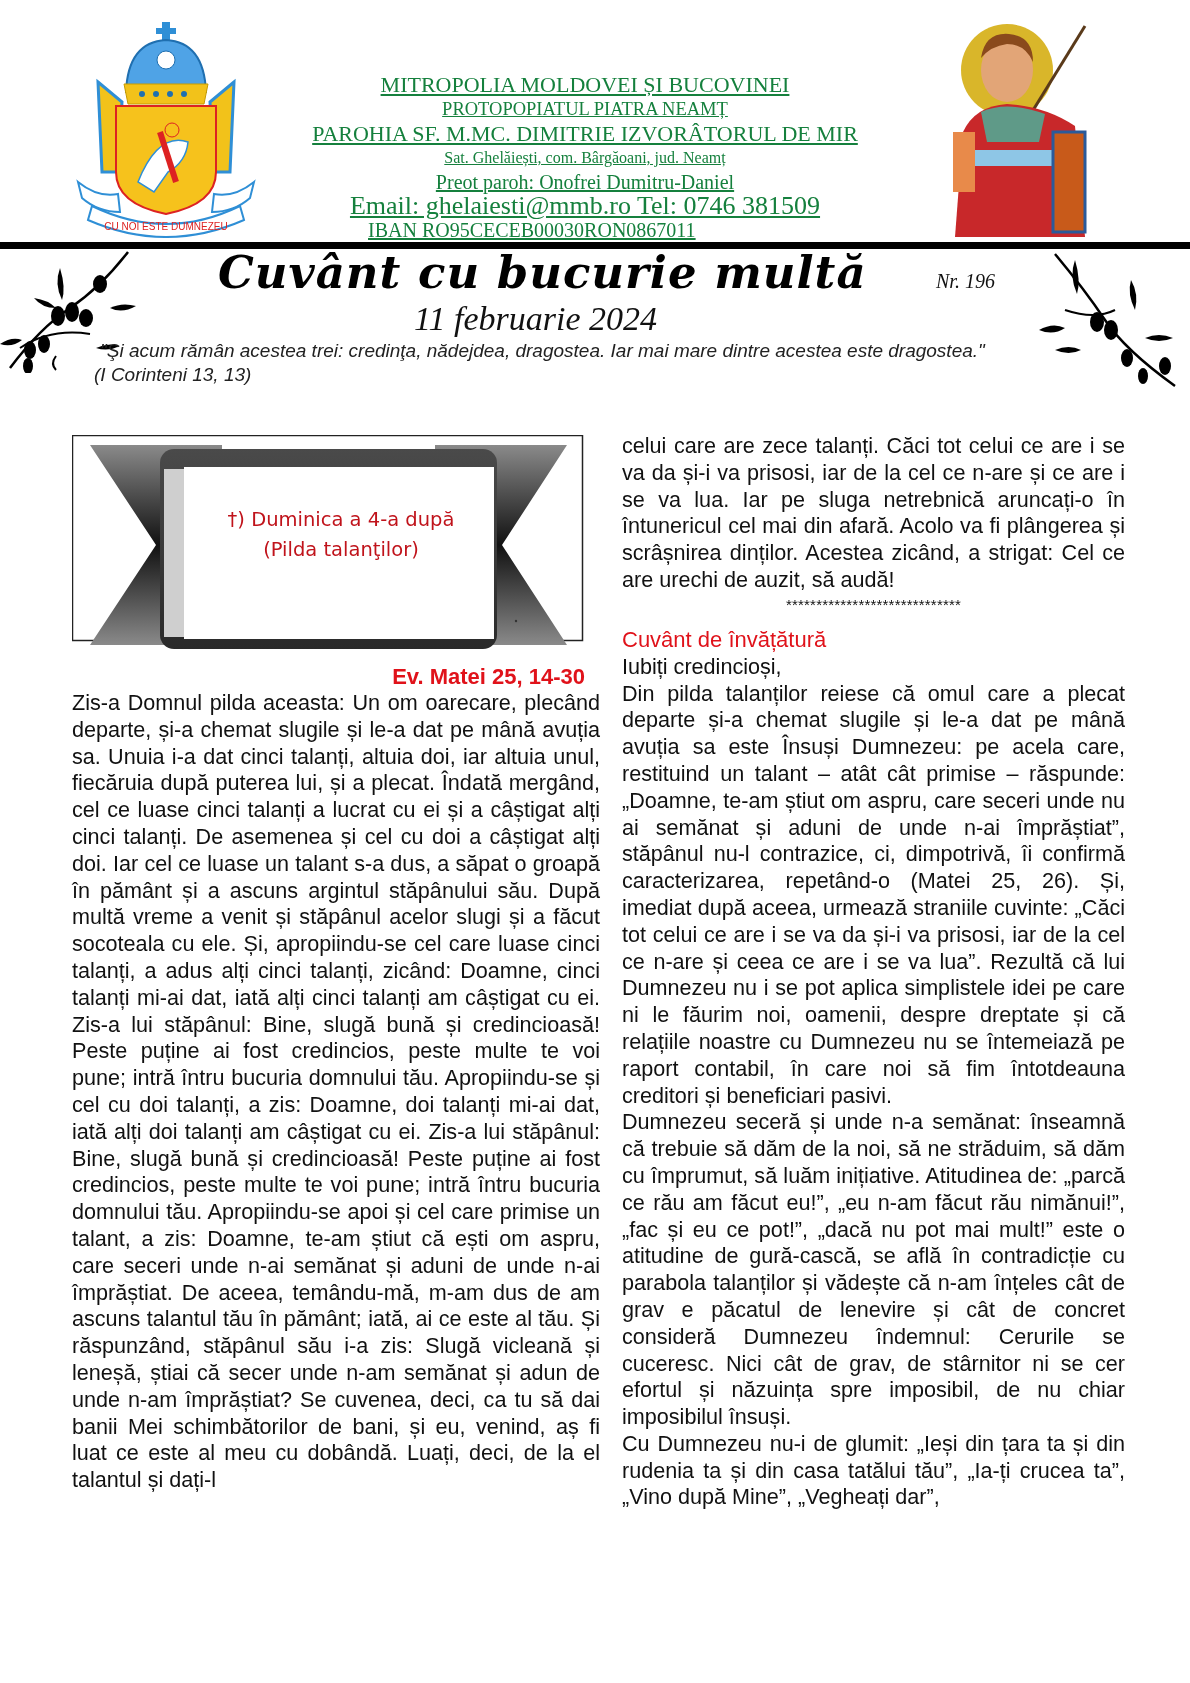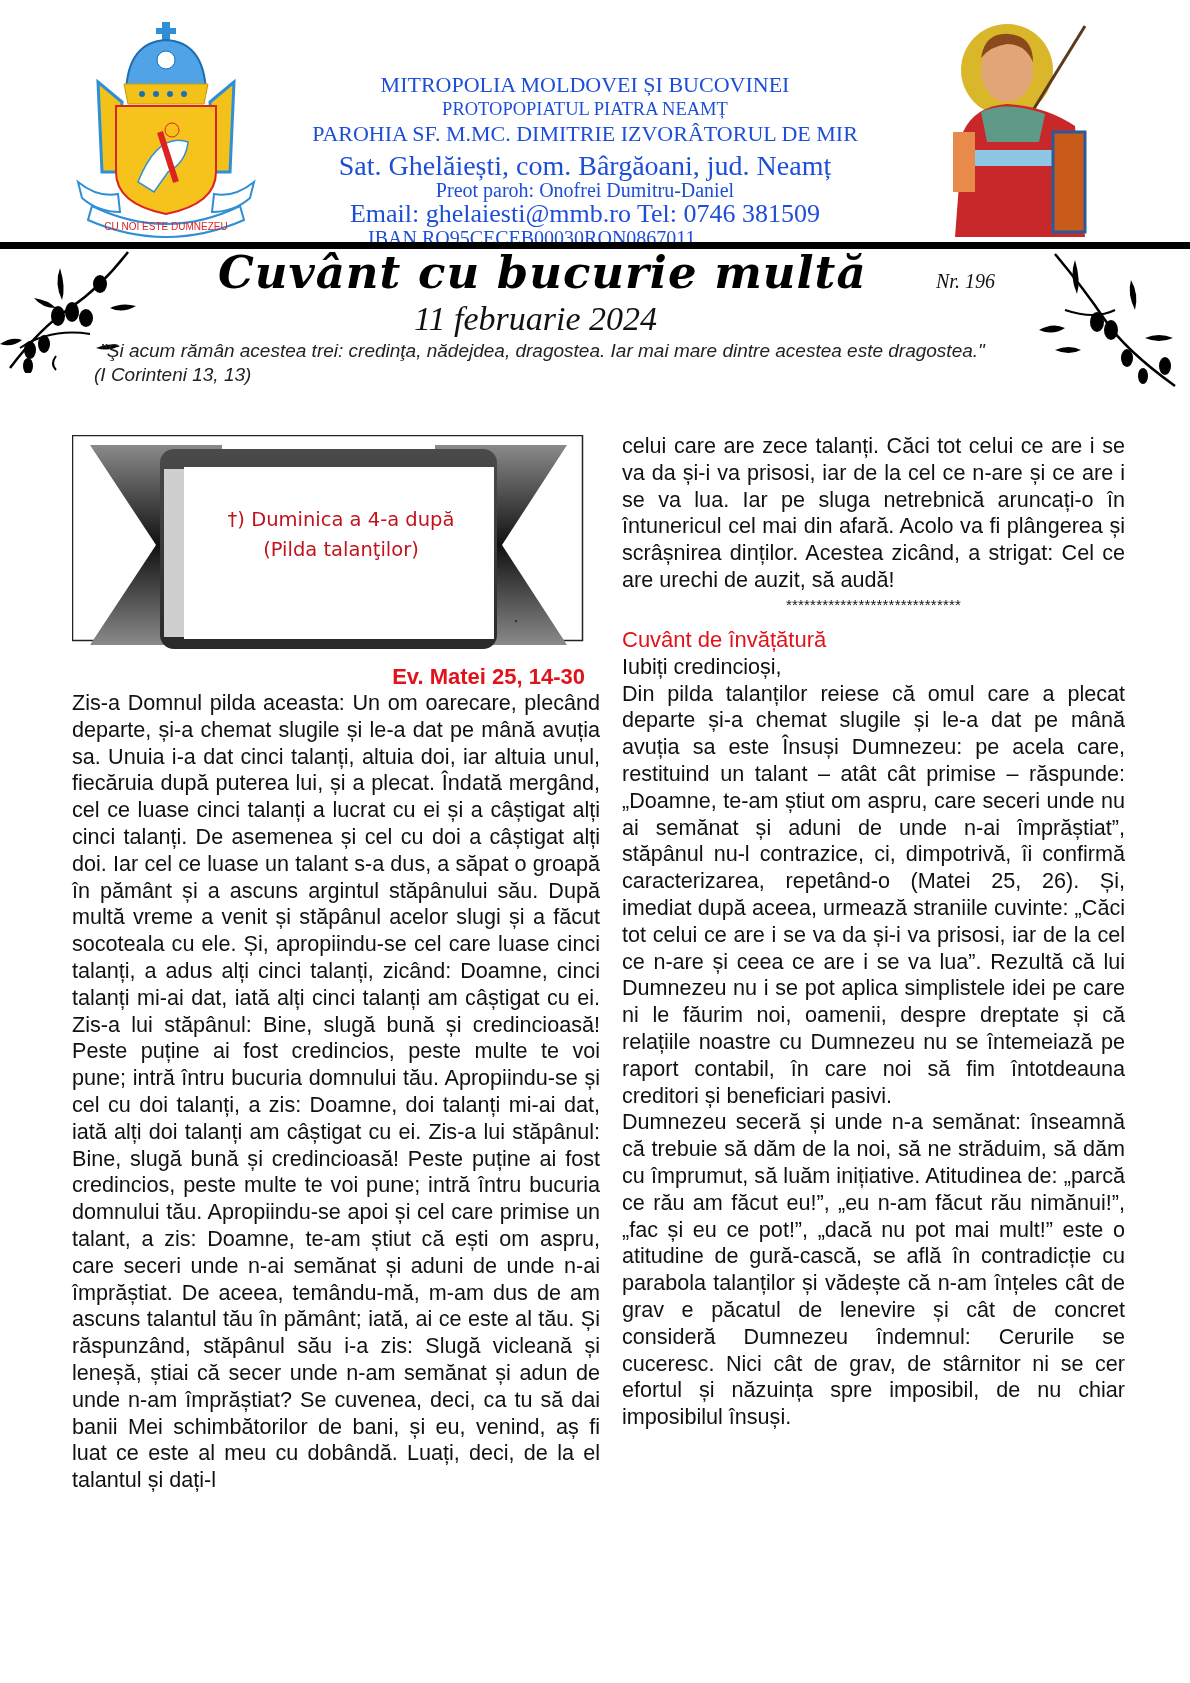--- a/index.html
+++ b/index.html
@@ -1,25 +1,25 @@
 <!DOCTYPE html>
 <html><head>
 <meta charset="utf-8">
 <style>
   html, body { margin: 0; padding: 0; background: #ffffff; }
   body { width: 1190px; height: 1683px; position: relative; overflow: hidden; font-family: "Liberation Sans", sans-serif; color: #111; }
 
   
   .crest { position: absolute; left: 68px; top: 22px; width: 196px; height: 216px; }
   .icon-saint { position: absolute; left: 935px; top: 22px; width: 160px; height: 215px; }
-  .hdr { position: absolute; left: 290px; top: 72px; width: 590px; text-align: center; font-family: "Liberation Serif", serif; color: #1d4ed8; }
+  .hdr { position: absolute; left: 290px; top: 72px; width: 590px; text-align: center; font-family: "Liberation Serif", serif; color: #15803d; text-decoration: underline; }
   .hdr .l1 { font-size: 22px; line-height: 25px; }
   .hdr .l2 { font-size: 18.5px; line-height: 24px; }
   .hdr .l3 { font-size: 22px; line-height: 25px; }
-  .hdr .l4 { font-size: 28px; line-height: 24px; margin-top: 8px; }
+  .hdr .l4 { font-size: 16px; line-height: 24px; }
   .hdr .l5 { font-size: 20px; line-height: 24px; }
   .hdr .l6 { font-size: 26px; line-height: 24px; }
   .hdr .l7 { font-size: 20px; line-height: 24px; text-align: left; padding-left: 78px; }
 
   .rule { position: absolute; left: 0; top: 242px; width: 1190px; height: 7px; background: #000; }
 
   .vine-left { position: absolute; left: 0; top: 248px; width: 140px; height: 125px; }
   .vine-right { position: absolute; left: 1035px; top: 250px; width: 155px; height: 140px; }
 
   .mast-title { position: absolute; left: 218px; top: 246px; font-family: "DejaVu Serif", serif; font-weight: bold; font-style: italic; font-size: 45px; letter-spacing: 1px; color: #000; }
@@ -162,13 +162,14 @@
   <p class="last-line">Zis-a Domnul pilda aceasta: Un om oarecare, plecând departe, și-a chemat slugile și le-a dat pe mână avuția sa. Unuia i-a dat cinci talanți, altuia doi, iar altuia unul, fiecăruia după puterea lui, și a plecat. Îndată mergând, cel ce luase cinci talanți a lucrat cu ei și a câștigat alți cinci talanți. De asemenea și cel cu doi a câștigat alți doi. Iar cel ce luase un talant s-a dus, a săpat o groapă în pământ și a ascuns argintul stăpânului său. După multă vreme a venit și stăpânul acelor slugi și a făcut socoteala cu ele. Și, apropiindu-se cel care luase cinci talanți, a adus alți cinci talanți, zicând: Doamne, cinci talanți mi-ai dat, iată alți cinci talanți am câștigat cu ei. Zis-a lui stăpânul: Bine, slugă bună și credincioasă! Peste puține ai fost credincios, peste multe te voi pune; intră întru bucuria domnului tău. Apropiindu-se și cel cu doi talanți, a zis: Doamne, doi talanți mi-ai dat, iată alți doi talanți am câștigat cu ei. Zis-a lui stăpânul: Bine, slugă bună și credincioasă! Peste puține ai fost credincios, peste multe te voi pune; intră întru bucuria domnului tău. Apropiindu-se apoi și cel care primise un talant, a zis: Doamne, te-am știut că ești om aspru, care seceri unde n-ai semănat și aduni de unde n-ai împrăștiat. De aceea, temându-mă, m-am dus de am ascuns talantul tău în pământ; iată, ai ce este al tău. Și răspunzând, stăpânul său i-a zis: Slugă vicleană și leneșă, știai că secer unde n-am semănat și adun de unde n-am împrăștiat? Se cuvenea, deci, ca tu să dai banii Mei schimbătorilor de bani, și eu, venind, aș fi luat ce este al meu cu dobândă. Luați, deci, de la el talantul și dați-l</p>
 </div>
 
 <div class="col col-right">
   <p class="last-line">celui care are zece talanți. Căci tot celui ce are i se va da și-i va prisosi, iar de la cel ce n-are și ce are i se va lua. Iar pe sluga netrebnică aruncați-o în întunericul cel mai din afară. Acolo va fi plângerea și scrâșnirea dinților. Acestea zicând, a strigat: Cel ce are urechi de auzit, să audă!</p>
   <div class="stars">*****************************</div>
   <div class="sec-head">Cuvânt de învățătură</div>
   <p>Iubiți credincioși,</p>
   <p class="last-line">Din pilda talanților reiese că omul care a plecat departe și-a chemat slugile și le-a dat pe mână avuția sa este Însuși Dumnezeu: pe acela care, restituind un talant – atât cât primise – răspunde: „Doamne, te-am știut om aspru, care seceri unde nu ai semănat și aduni de unde n-ai împrăștiat”, stăpânul nu-l contrazice, ci, dimpotrivă, îi confirmă caracterizarea, repetând-o (Matei 25, 26). Și, imediat după aceea, urmează straniile cuvinte: „Căci tot celui ce are i se va da și-i va prisosi, iar de la cel ce n-are și ceea ce are i se va lua”. Rezultă că lui Dumnezeu nu i se pot aplica simplistele idei pe care ni le făurim noi, oamenii, despre dreptate și că relațiile noastre cu Dumnezeu nu se întemeiază pe raport contabil, în care noi să fim întotdeauna creditori și beneficiari pasivi.</p>
   <p class="last-line">Dumnezeu seceră și unde n-a semănat: înseamnă că trebuie să dăm de la noi, să ne străduim, să dăm cu împrumut, să luăm inițiative. Atitudinea de: „parcă ce rău am făcut eu!”, „eu n-am făcut rău nimănui!”, „fac și eu ce pot!”, „dacă nu pot mai mult!” este o atitudine de gură-cască, se află în contradicție cu parabola talanților și vădește că n-am înțeles cât de grav e păcatul de lenevire și cât de concret consideră Dumnezeu îndemnul: Cerurile se cuceresc. Nici cât de grav, de stârnitor ni se cer efortul și năzuința spre imposibil, de nu chiar imposibilul însuși.</p>
+  <p class="last-line">Cu Dumnezeu nu-i de glumit: „Ieși din țara ta și din rudenia ta și din casa tatălui tău”, „Ia-ți crucea ta”, „Vino după Mine”, „Vegheați dar”,</p>
 </div>
 
 </body></html>

